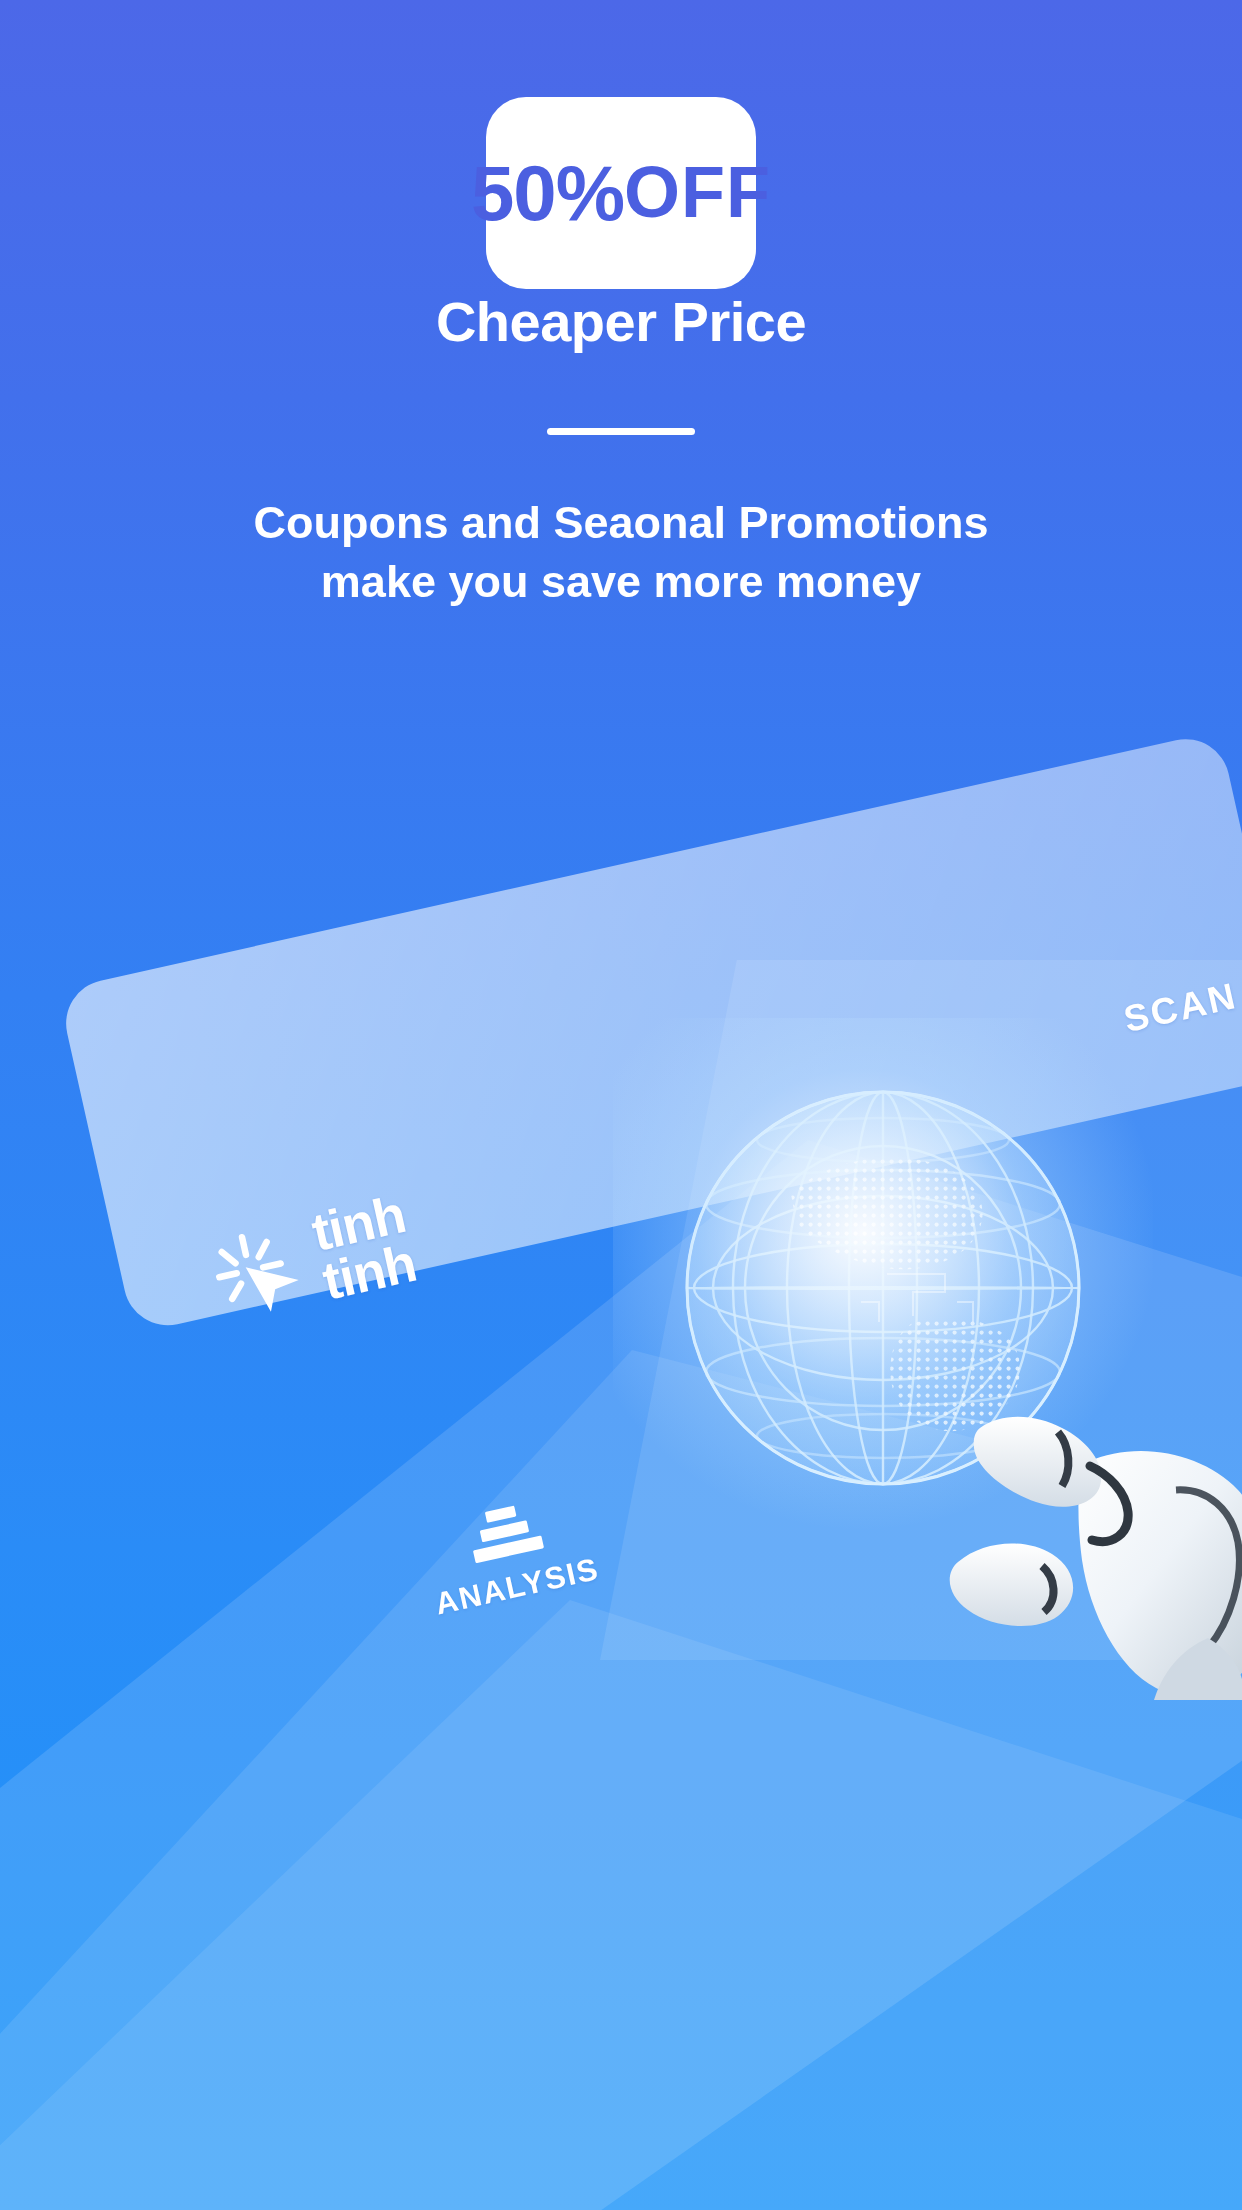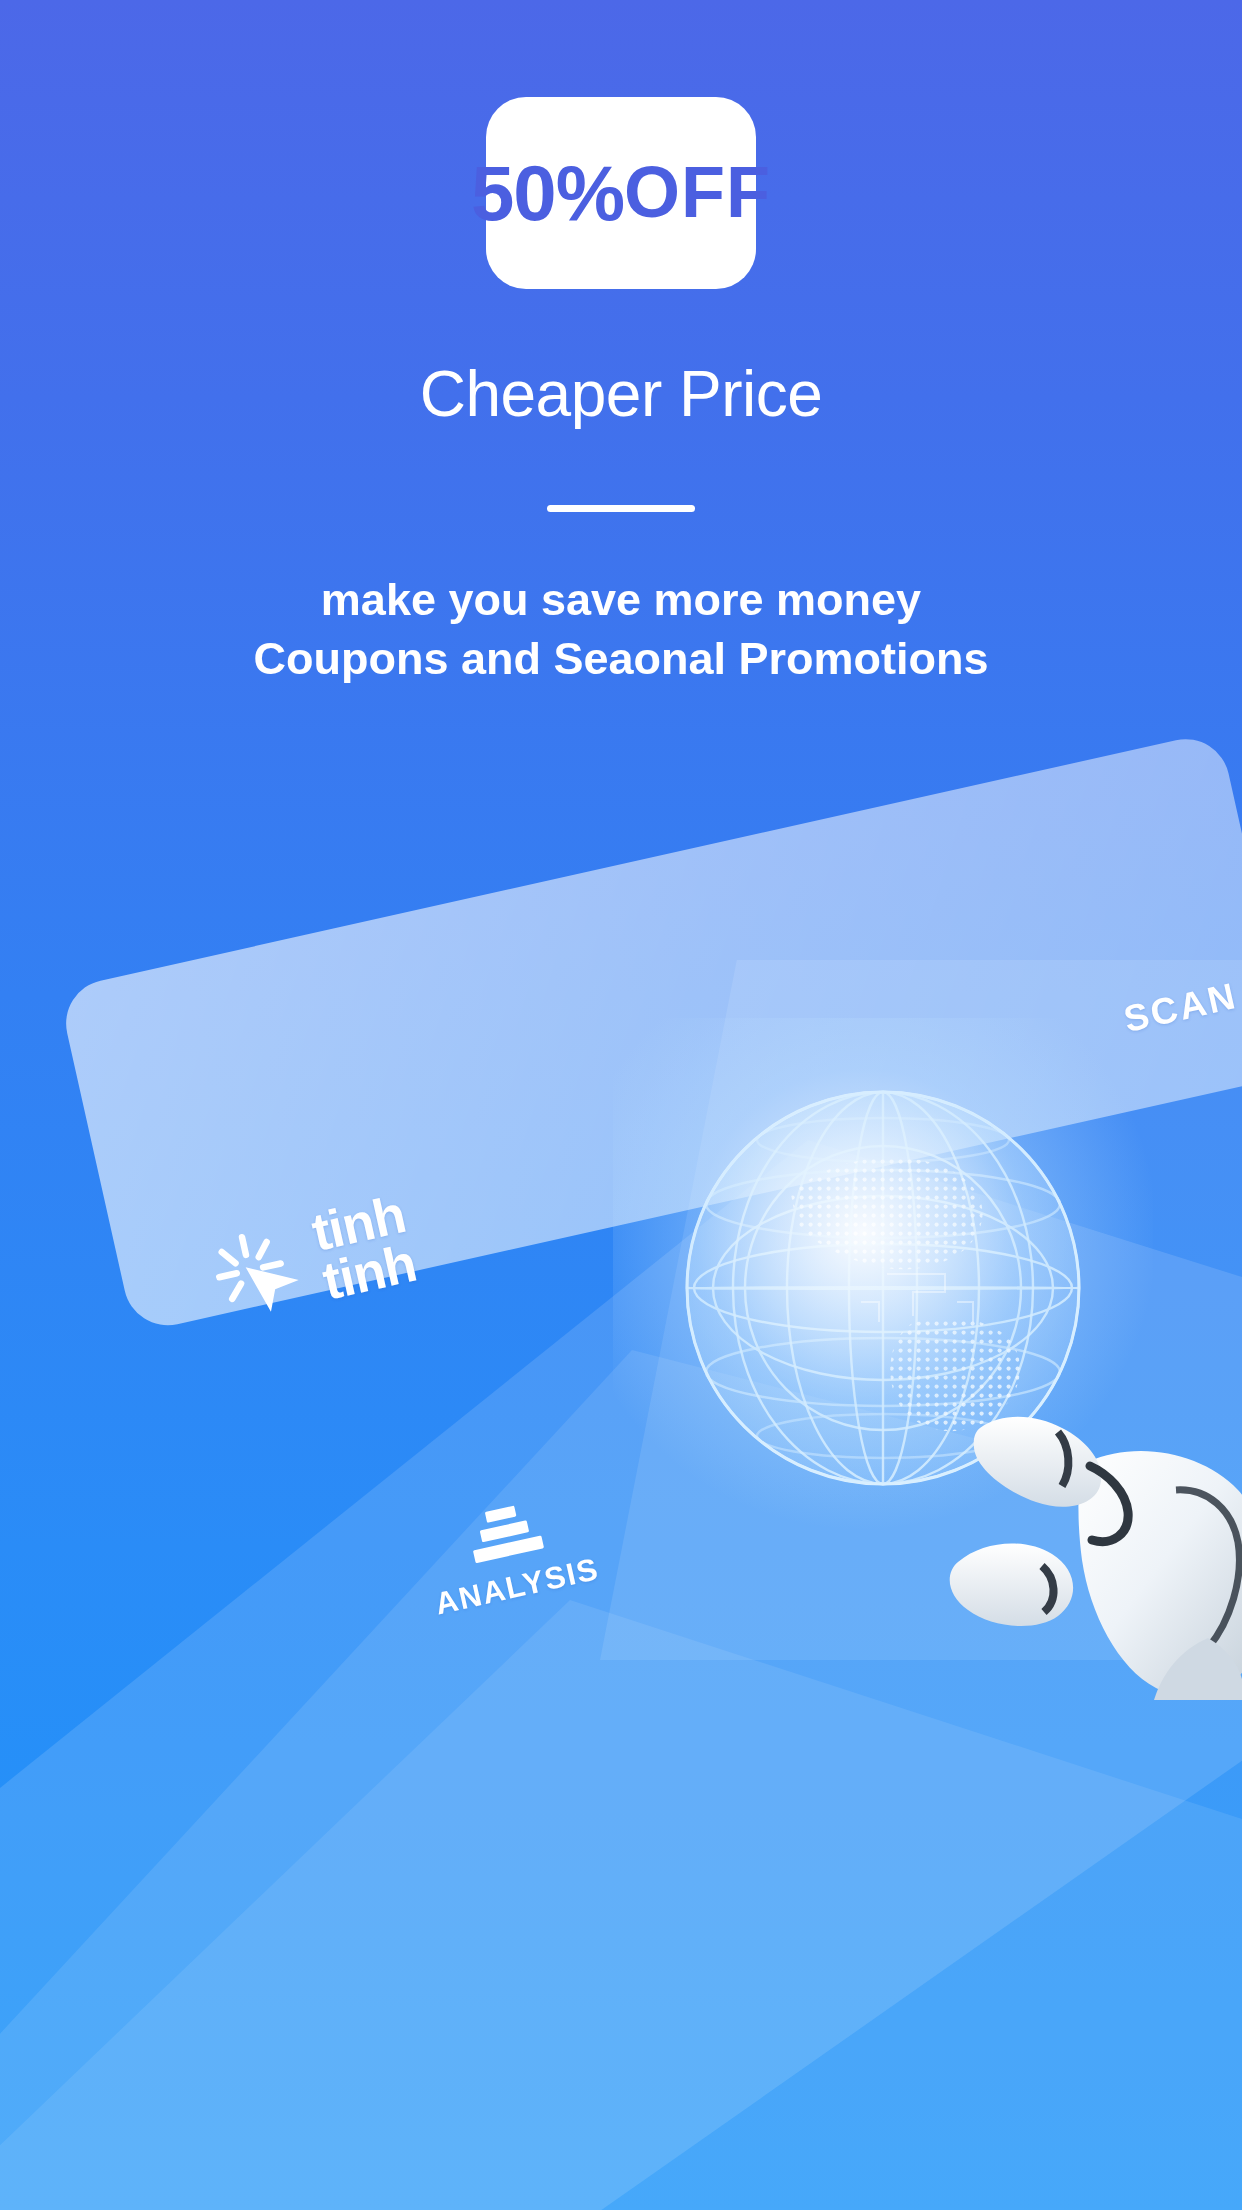--- a/index.html
+++ b/index.html
@@ -118,24 +118,23 @@
     border-radius:40px;
     display:flex; flex-direction:row;
     align-items:center; justify-content:center;
     color:#4b5fe0;
     line-height:0.96;
   }
   .discount-badge .pct{ font-size:78px; font-weight:700; letter-spacing:-1px; }
   .discount-badge .off{ font-size:72px; font-weight:700; letter-spacing:1px; }
 
   .headline{
-    margin-top:68px;
     color:#ffffff;
-    font-size:64px;
-    font-weight:400;
+    font-size:56px;
+    font-weight:700;
     letter-spacing:-0.5px;
   }
   .divider{
     margin-top:74px;
     width:148px; height:7px;
     background:#ffffff;
     border-radius:4px;
   }
   .subhead{
     margin-top:58px;
@@ -275,19 +274,19 @@
     <div class="discount-badge">
       <div class="pct">50%</div>
       <div class="off">OFF</div>
     </div>
 
     <h1 class="headline">Cheaper Price</h1>
 
     <div class="divider"></div>
 
     <div class="subhead">
+      <span>Coupons and Seaonal Promotions</span>
       <span>make you save more money</span>
-      <span>Coupons and Seaonal Promotions</span>
     </div>
 
   </div>
 
 </div>
 
 </body></html>

